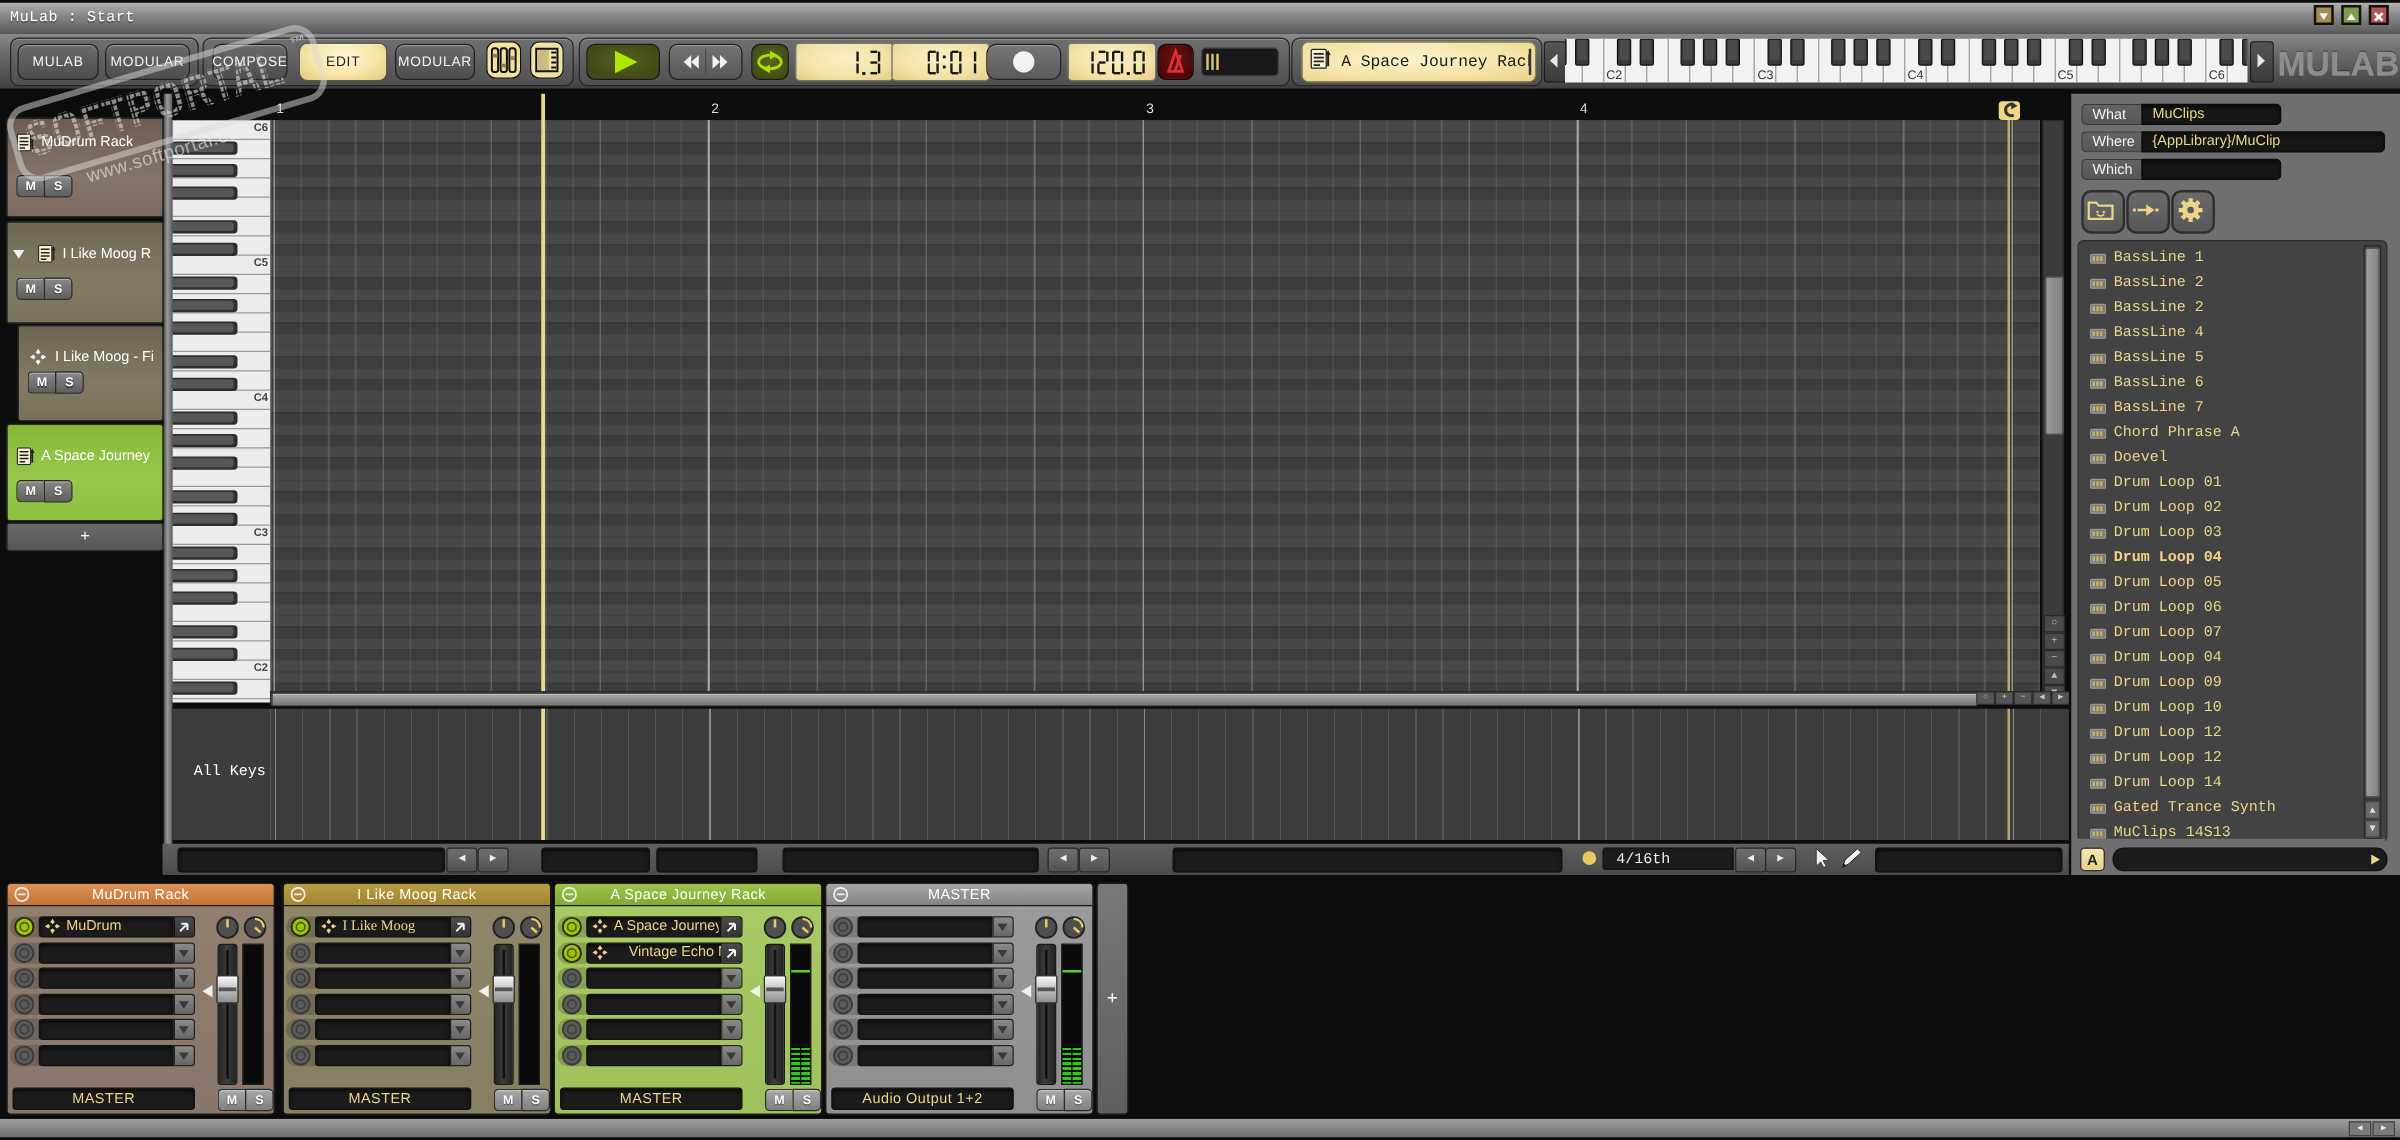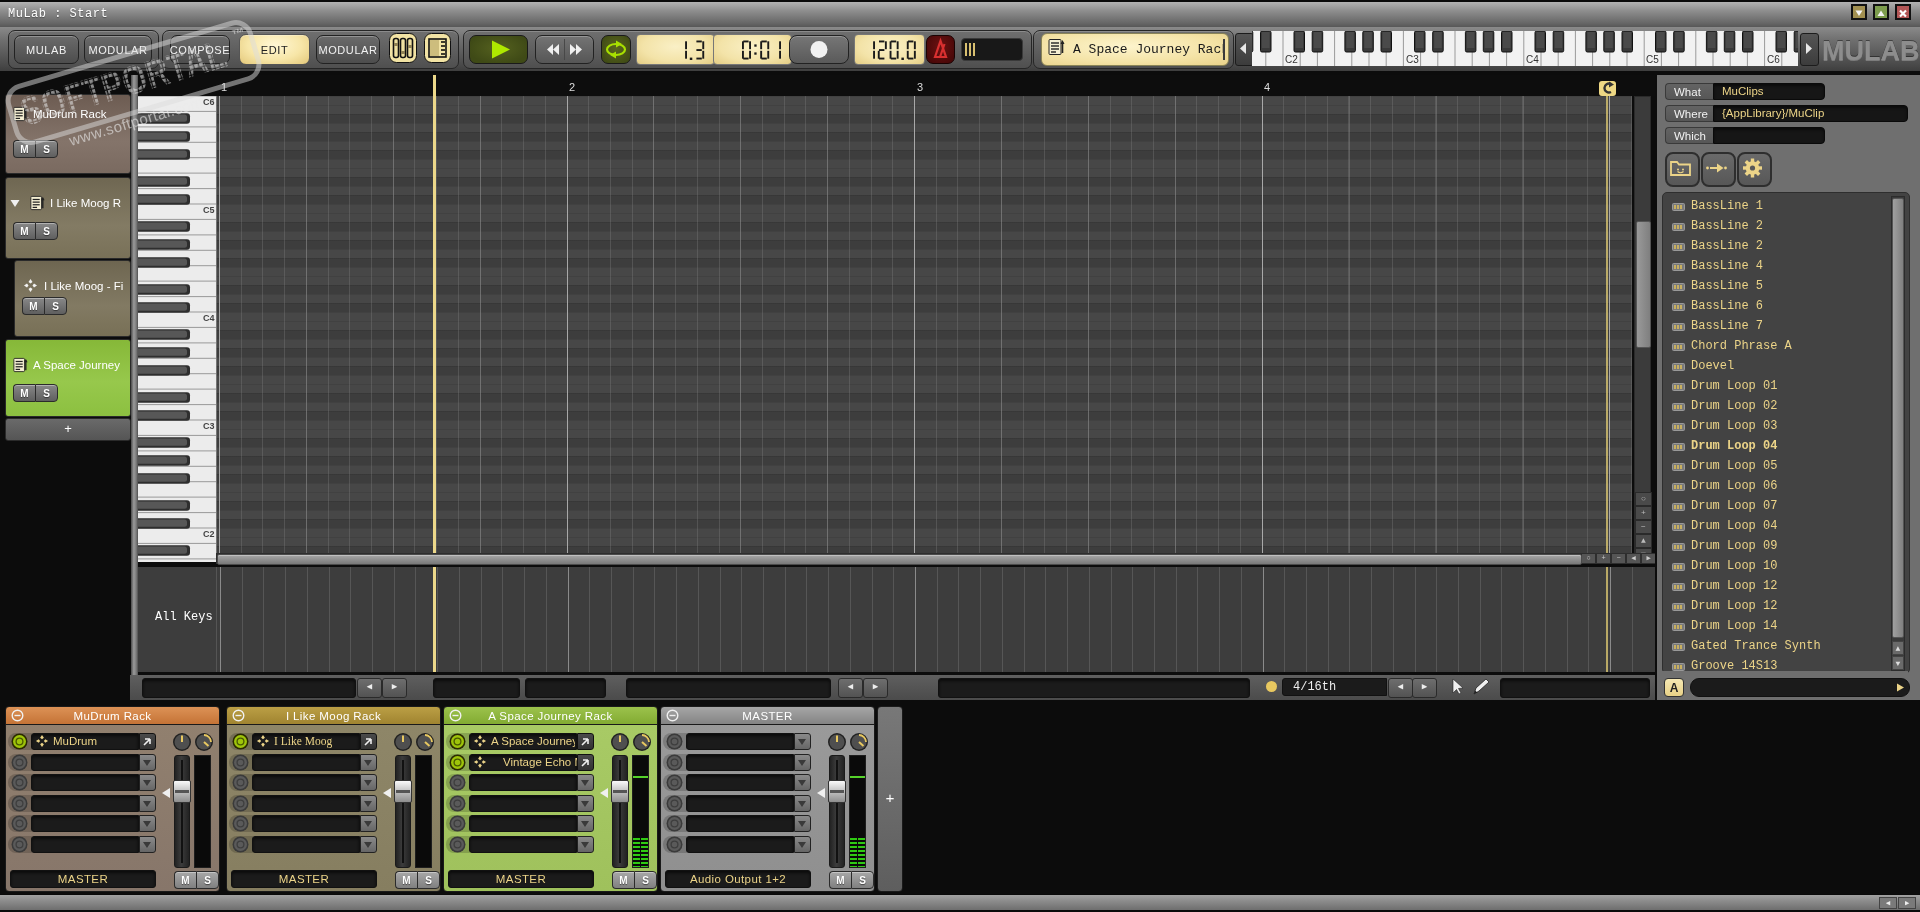--- a/index.html
+++ b/index.html
@@ -720,21 +720,21 @@
       </svg></div>
 <div class="abs ytxt nw" style="left:1691px;top:639px;width:195px;height:15px;font-size:12px;">Gated Trance Synth</div>
 <div class="abs" style="left:1672px;top:660px;width:14px;height:13px;"><svg width="13" height="12" viewBox="0 0 13 12">
         <rect x="0.5" y="2.5" width="12" height="7" rx="1" fill="#7a7a7a" stroke="#999"></rect>
         <g fill="#c8b060">
           <rect x="2" y="4" width="2" height="4"></rect>
           <rect x="5" y="4" width="2" height="4"></rect>
           <rect x="8" y="4" width="2" height="4"></rect>
         </g>
       </svg></div>
-<div class="abs ytxt nw" style="left:1691px;top:659px;width:195px;height:15px;font-size:12px;">Groove 14S13</div>
+<div class="abs ytxt nw" style="left:1691px;top:659px;width:195px;height:15px;font-size:12px;">MuClips 14S13</div>
 <div class="abs" style="left:1662px;top:671px;width:246px;height:8px;background:#6f6f6f;"></div>
 <div class="abs" style="left:1891px;top:196px;width:14px;height:475px;background:#3a3a3a;border:1px solid #2c2c2c;box-sizing:border-box;"></div>
 <div class="abs" style="left:1892px;top:198px;width:12px;height:440px;background:linear-gradient(90deg,#a0a0a0,#808080);border-radius:2px;border:1px solid #555;box-sizing:border-box;"></div>
 <div class="abs" style="left:1892px;top:641px;width:12px;height:14px;background:#6a6a6a;color:#ddd;font-size:8px;text-align:center;line-height:13px;border:1px solid #444;box-sizing:border-box;">▲</div>
 <div class="abs" style="left:1892px;top:656px;width:12px;height:14px;background:#6a6a6a;color:#ddd;font-size:8px;text-align:center;line-height:13px;border:1px solid #444;box-sizing:border-box;">▼</div>
 <div class="abs" style="left:1664px;top:678px;width:20px;height:19px;background:linear-gradient(#f5e8b4,#e8d186);border:1px solid #333;border-radius:4px;color:#222;font:bold 12px 'Liberation Sans',sans-serif;text-align:center;line-height:18px;box-sizing:border-box;">A</div>
 <div class="abs" style="left:1690px;top:678px;width:220px;height:19px;background:#1b1b1b;border-radius:9px;border:1px solid #111;box-sizing:border-box;"></div>
 <div class="abs" style="left:1893px;top:681px;width:14px;height:13px;"><svg width="14" height="13">
         <polygon points="4,2.5 11,6.5 4,10.5" fill="#ecd488"></polygon>
       </svg></div>

